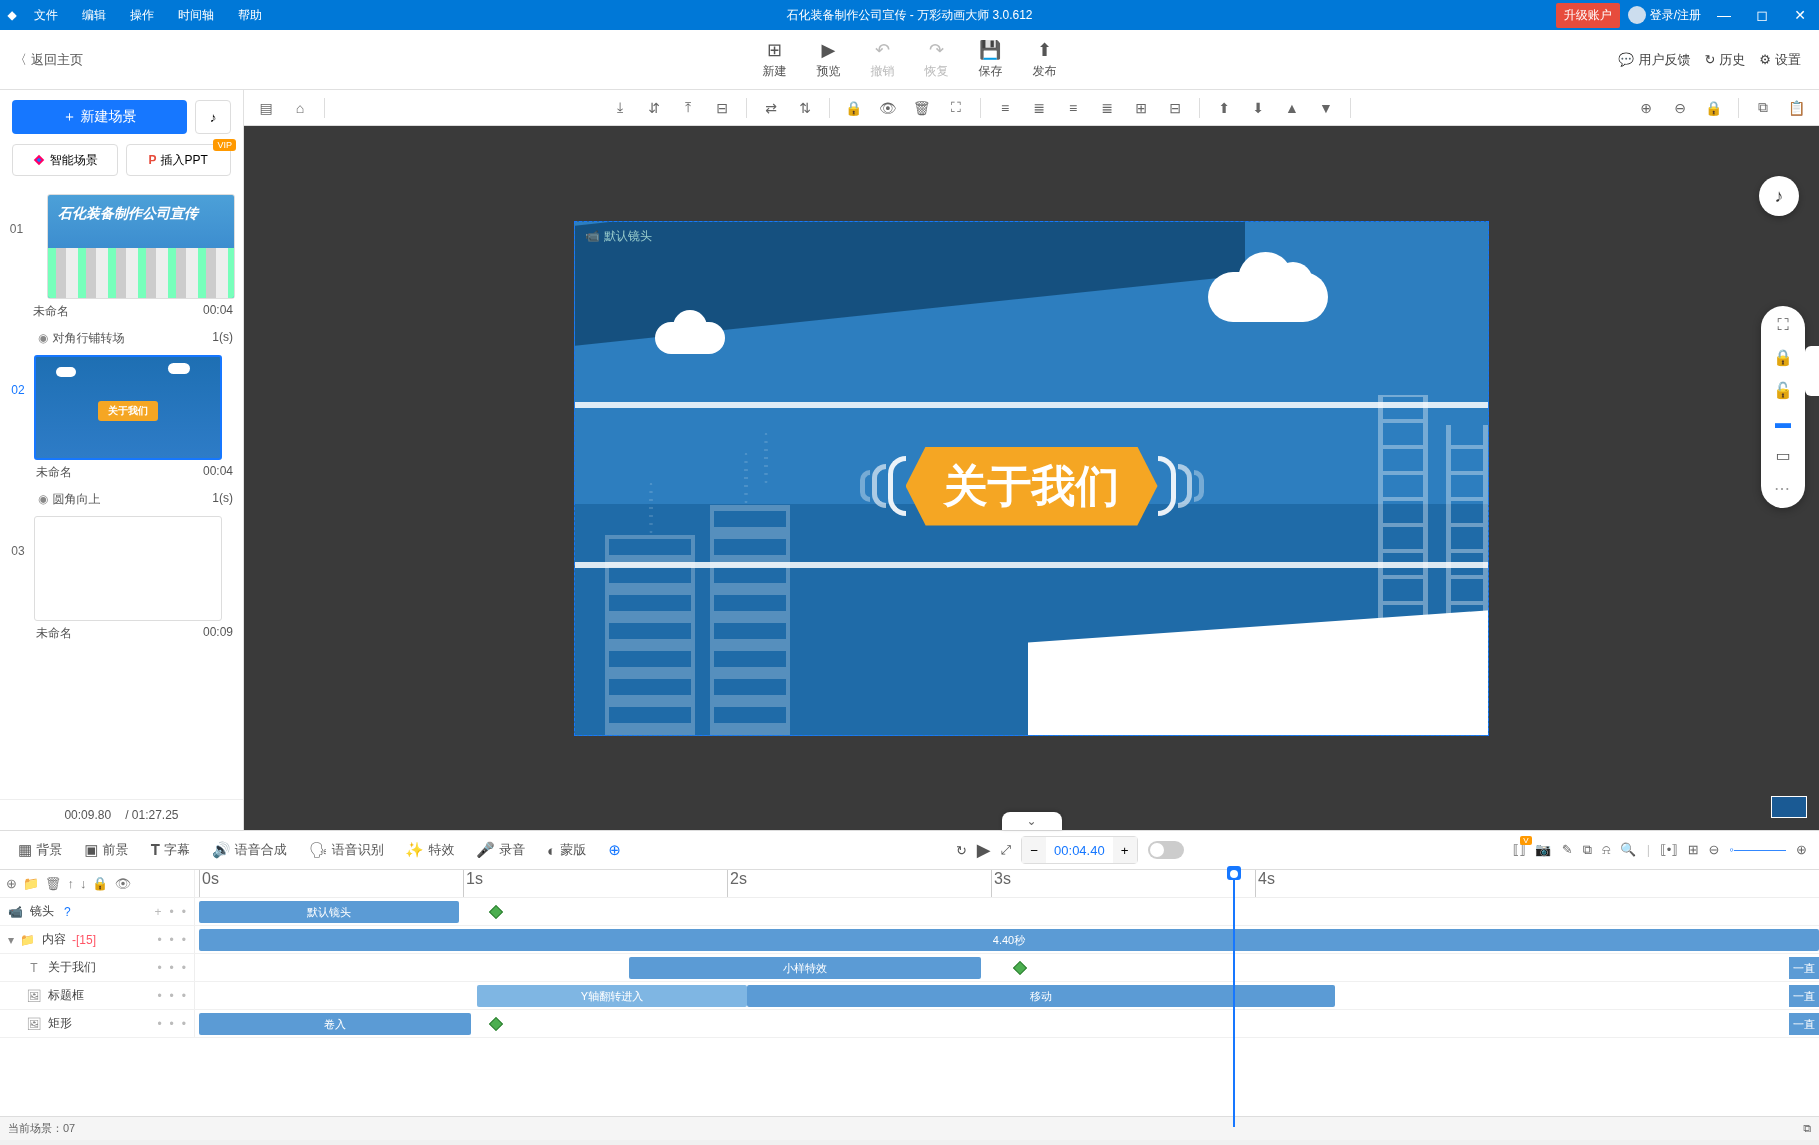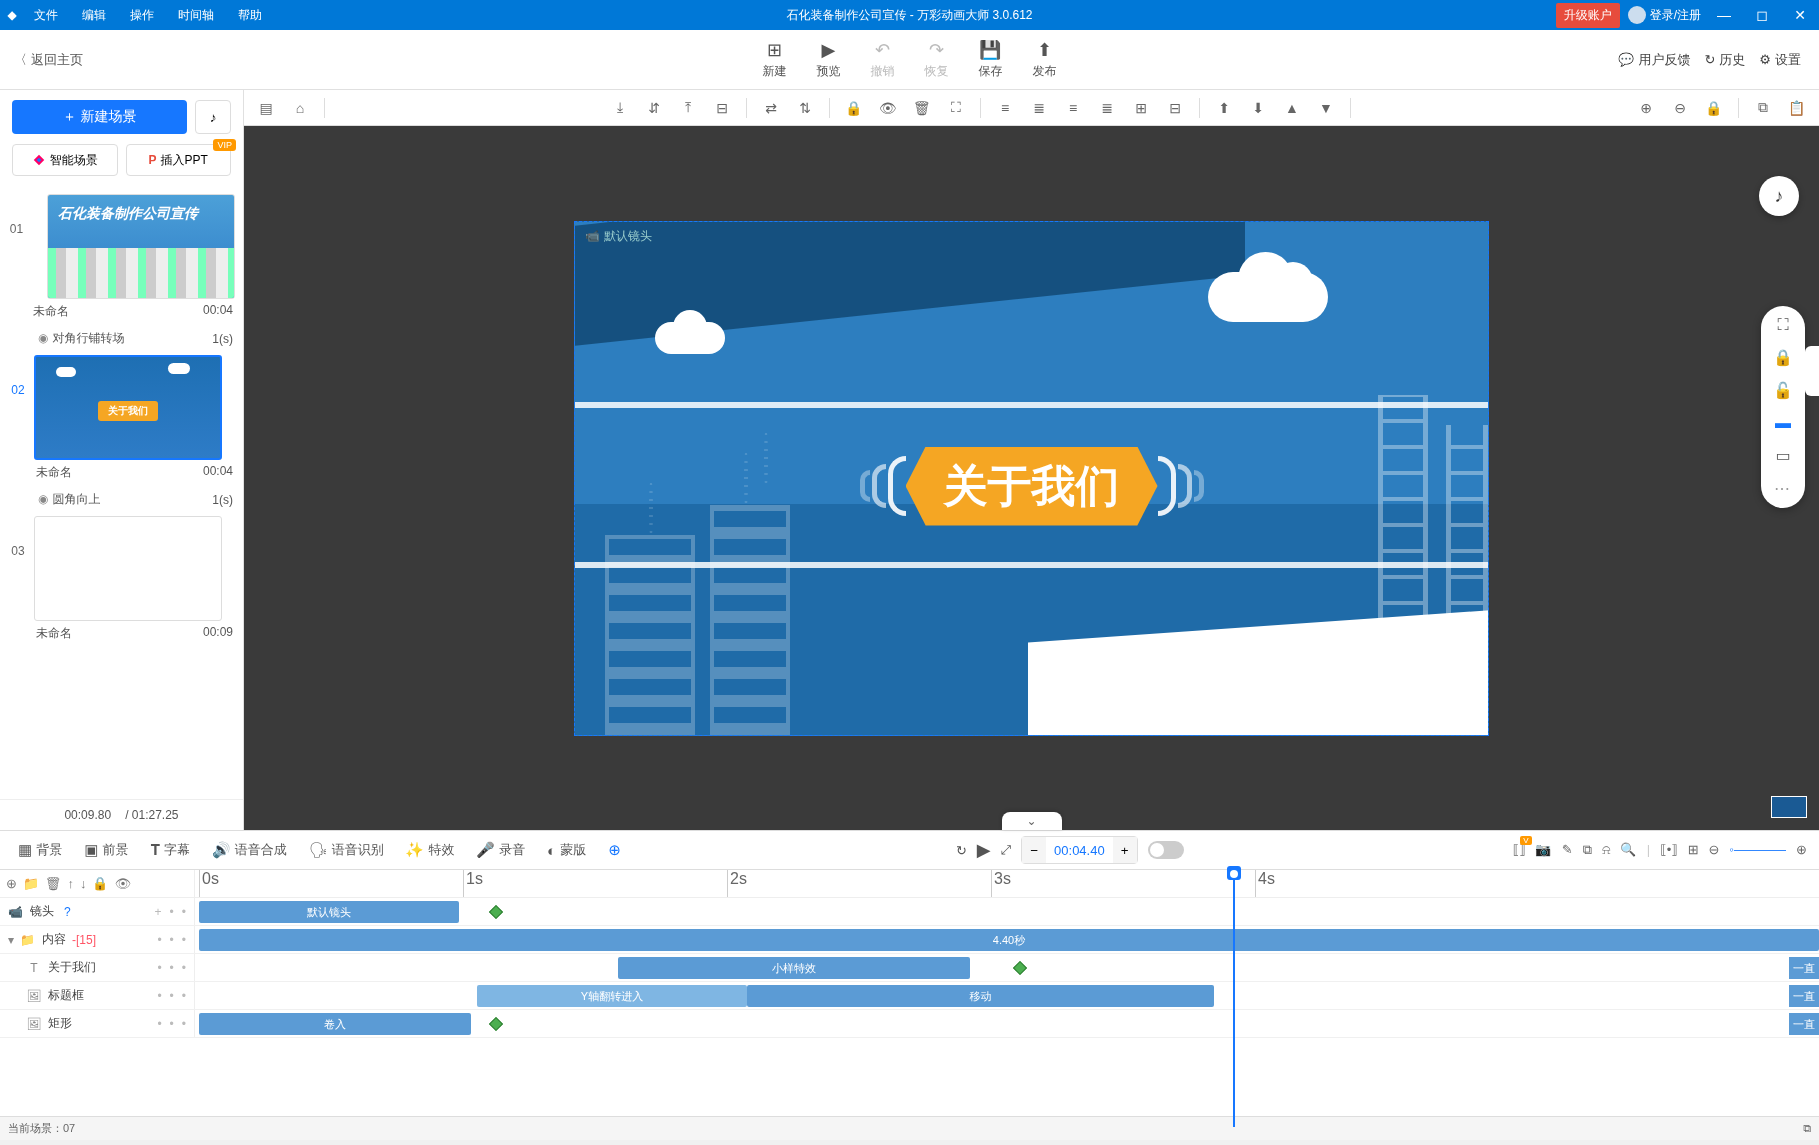--- a/index.html
+++ b/index.html
@@ -49,21 +49,21 @@
 .thumb-overlay-text { position: absolute; color: #fff; font-weight: 700; }
 .thumb1-title { top: 10px; left: 10px; font-size: 14px; font-style: italic; }
 .thumb1 { background: linear-gradient(#4ca0d8,#2e7cc7); margin-left: 16px; }
 .thumb1 .buildings { position: absolute; bottom: 0; left: 0; right: 0; height: 50px; background: repeating-linear-gradient(90deg,#7fb 0 8px,#ccc 8px 18px,#eee 18px 30px); }
 .thumb2 { background: linear-gradient(180deg,#1e6fb3,#2e7cc7); position: relative; }
 .thumb2 .clouds { position: absolute; top: 10px; left: 20px; width: 20px; height: 10px; background: #fff; border-radius: 10px; }
 .thumb2 .clouds2 { position: absolute; top: 6px; right: 30px; width: 22px; height: 11px; background: #fff; border-radius: 10px; }
 .thumb2 .badge { position: absolute; top: 44px; left: 50%; transform: translateX(-50%); background: #f5a623; color: #fff; font-size: 10px; font-weight: 700; padding: 3px 10px; border-radius: 3px; }
 .thumb3 { background: #fff; border: 1px solid #ddd; }
 .thumb-footer { display: flex; justify-content: space-between; font-size: 12px; color: #555; padding: 4px 2px 2px; }
-.transition-row { display: flex; justify-content: space-between; align-items: center; font-size: 12px; color: #555; padding: 4px 10px 4px 38px; }
+.transition-row { display: flex; justify-content: space-between; font-size: 12px; color: #555; padding: 4px 10px 4px 38px; }
 .transition-row .play-ic { color: #888; margin-right: 4px; }
 
 .timebar { display: flex; justify-content: center; gap: 14px; font-size: 12px; color: #555; padding: 8px 0; border-top: 1px solid #eee; }
 
 
 .canvasarea { flex: 1; background: #3a3a3a; display: flex; flex-direction: column; position: relative; }
 .canvas-toolbar { background: #fff; height: 36px; display: flex; align-items: center; gap: 6px; padding: 0 8px; border-bottom: 1px solid #ddd; }
 .canvas-toolbar .tb { width: 28px; height: 28px; display: flex; align-items: center; justify-content: center; color: #666; font-size: 14px; }
 .canvas-toolbar .sep { width: 1px; height: 20px; background: #ddd; margin: 0 4px; }
 .canvas-toolbar .spacer { flex: 1; }
@@ -542,40 +542,40 @@
         <span style="width:12px"></span>
         <span class="tic">T</span>
         <span>关于我们</span>
         <span class="dots">
             <span>•</span>
             <span>•</span>
             <span>•</span>
           </span>
       </div>
       <div class="track-content">
-        <div class="clip" style="left:423px; width:352px">小样特效</div>
+        <div class="clip" style="left:434px; width:352px">小样特效</div>
         <div class="diamond" style="left:820px"></div>
         <div class="clip-end">一直</div>
       </div>
     </div>
 
     <div class="track-row">
       <div class="track-label">
         <span style="width:12px"></span>
         <span class="tic">🖼</span>
         <span>标题框</span>
         <span class="dots">
             <span>•</span>
             <span>•</span>
             <span>•</span>
           </span>
       </div>
       <div class="track-content">
         <div class="clip lighter" style="left:282px; width:270px">Y轴翻转进入</div>
-        <div class="clip" style="left:552px; width:467px">移动</div>
+        <div class="clip" style="left:552px; width:588px">移动</div>
         <div class="clip-end">一直</div>
       </div>
     </div>
 
     <div class="track-row">
       <div class="track-label">
         <span style="width:12px"></span>
         <span class="tic">🖼</span>
         <span>矩形</span>
         <span class="dots">

